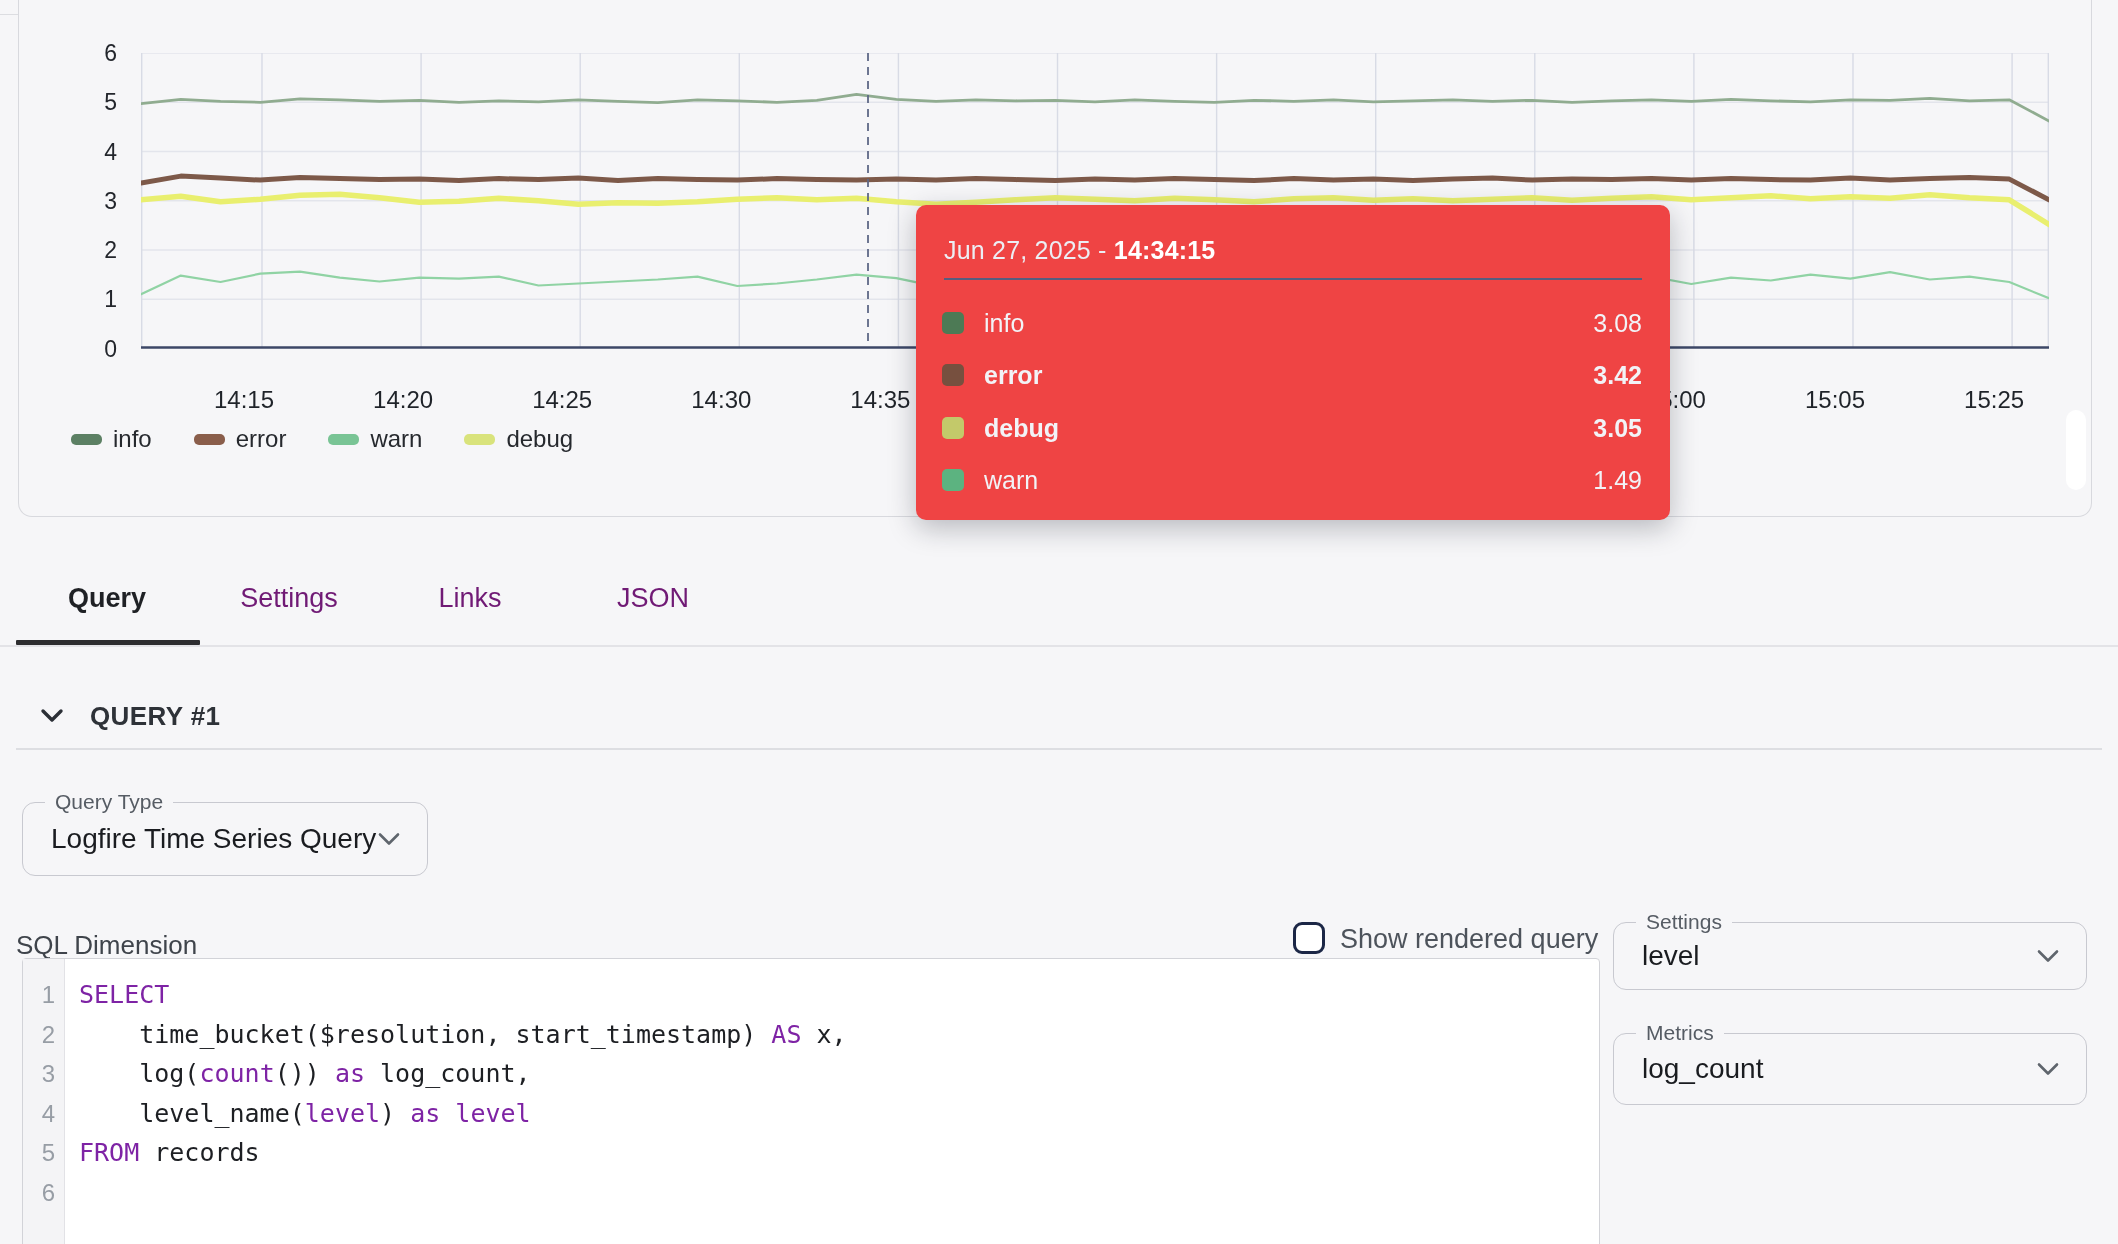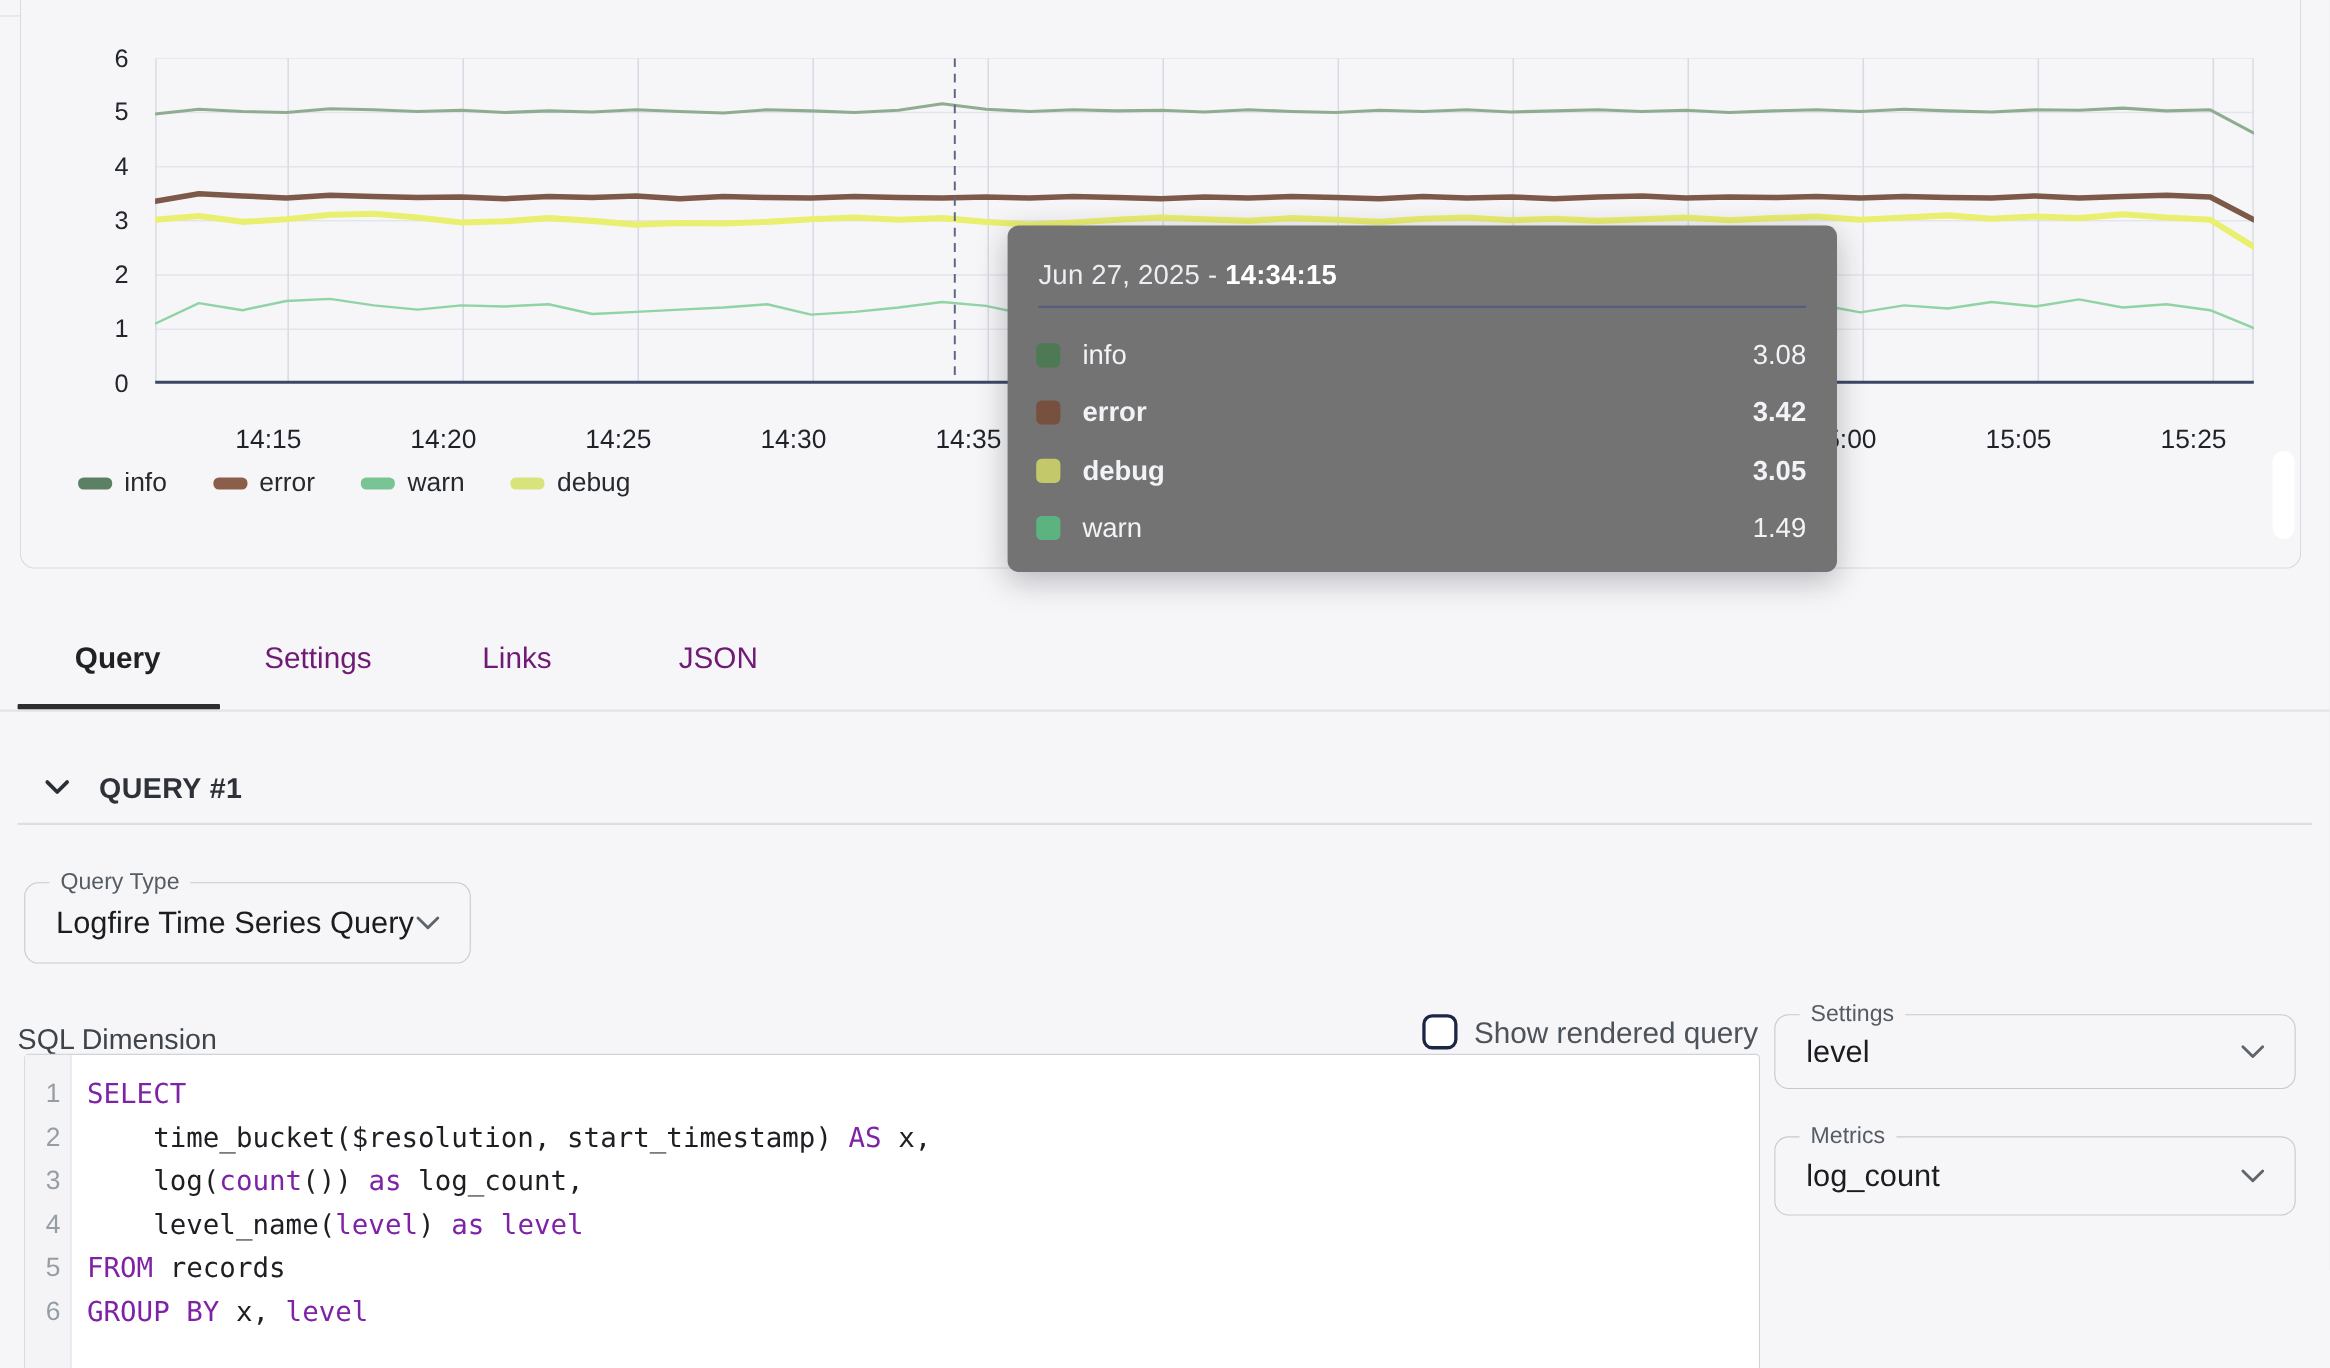--- a/index.html
+++ b/index.html
@@ -22,21 +22,21 @@
   .x-label { position:absolute; top:386px; width:110px; margin-left:-55px; text-align:center; font-size:24px; color:#1f2329; }
   .legend { position:absolute; left:52px; top:426px; height:26px; display:flex; align-items:center; gap:42px; }
   .legend-item { display:flex; align-items:center; gap:11px; }
   .legend-swatch { width:31px; height:11px; border-radius:5px; }
   .legend-label { font-size:24px; color:#26292e; }
   .scroll-thumb { position:absolute; left:2047px; top:410px; width:20px; height:80px; background:#ffffff; border-radius:10px; }
 
   
   .tooltip {
     position:absolute; left:916px; top:205px; width:754px; height:315px;
-    background:#737373; border-radius:10px; z-index:20; color:#f2f3f7;
+    background:#ef4444; border-radius:10px; z-index:20; color:#f2f3f7;
     box-shadow:0 8px 28px rgba(20,24,40,.28);
   }
   .tt-title { position:absolute; left:28px; top:31px; font-size:25px; color:#eceef4; letter-spacing:.2px; }
   .tt-title b { font-weight:700; color:#ffffff; }
   .tt-divider { position:absolute; left:28px; top:73px; width:698px; height:2px; background:#565d7e; }
   .tt-row { position:absolute; left:0; width:754px; height:30px; }
   .tt-swatch { position:absolute; left:26px; top:3px; width:22px; height:22px; border-radius:5px; }
   .tt-label { position:absolute; left:68px; top:0; font-size:25px; line-height:28px; }
   .tt-value { position:absolute; right:28px; top:0; font-size:25px; line-height:28px; text-align:right; }
   .tt-bold { font-weight:700; }
@@ -221,21 +221,20 @@
         <div class="gutter-num">4</div>
         <div class="gutter-num">5</div>
         <div class="gutter-num">6</div>
       </div>
     <div class="code" id="code">
         <div class="code-line"><span class="kw">SELECT</span></div>
         <div class="code-line"><span>    time_bucket($resolution, start_timestamp) </span><span class="kw">AS</span><span> x,</span></div>
         <div class="code-line"><span>    log(</span><span class="kw">count</span><span>()) </span><span class="kw">as</span><span> log_count,</span></div>
         <div class="code-line"><span>    level_name(</span><span class="kw">level</span><span>) </span><span class="kw">as</span><span> </span><span class="kw">level</span></div>
         <div class="code-line"><span class="kw">FROM</span><span> records</span></div>
-        <div class="code-line"><span class="kw">GROUP BY</span><span> x, </span><span class="kw">level</span></div>
       </div>
   </div>
 
   <div class="checkbox"></div>
   <div class="checkbox-label">Show rendered query</div>
 
   <div class="osel" style="left:1613px; top:922px; width:474px; height:68px;">
     <span class="osel-label">Settings</span>
     <span class="osel-value">level</span>
     <span class="osel-chevron">

